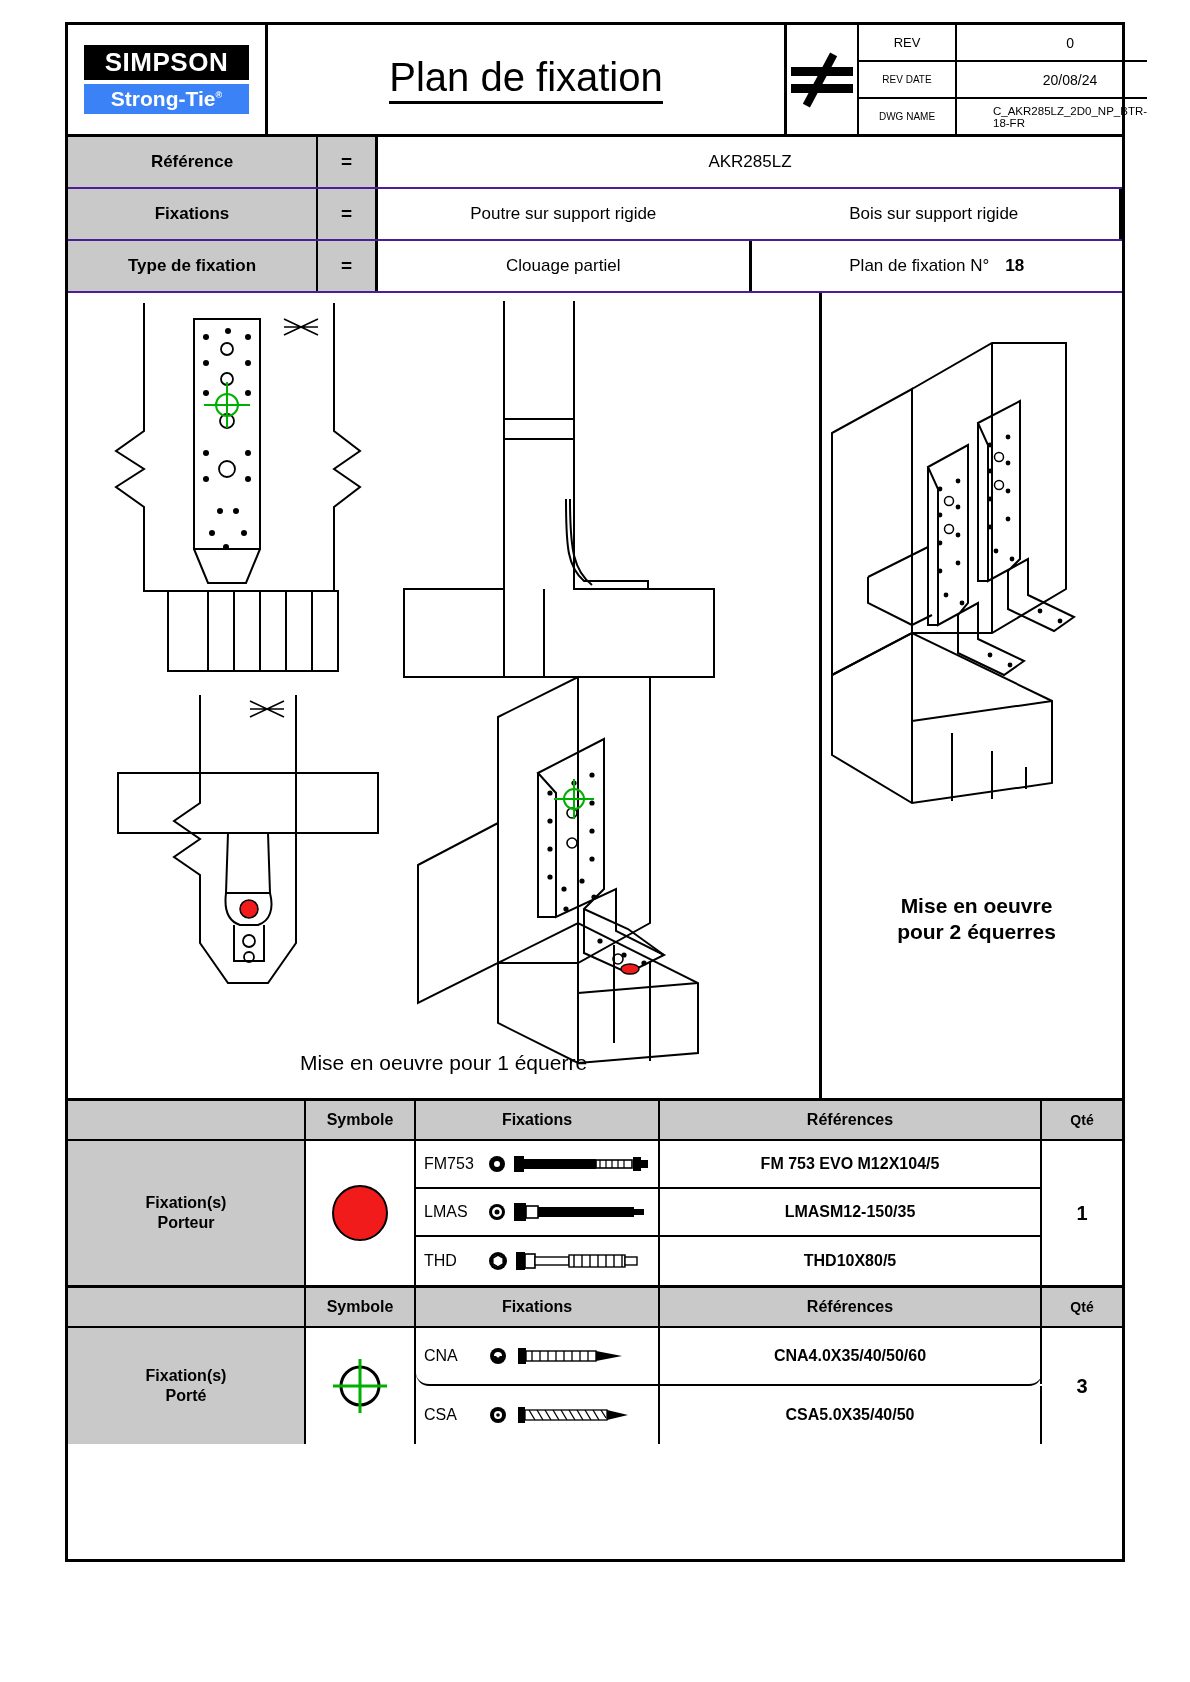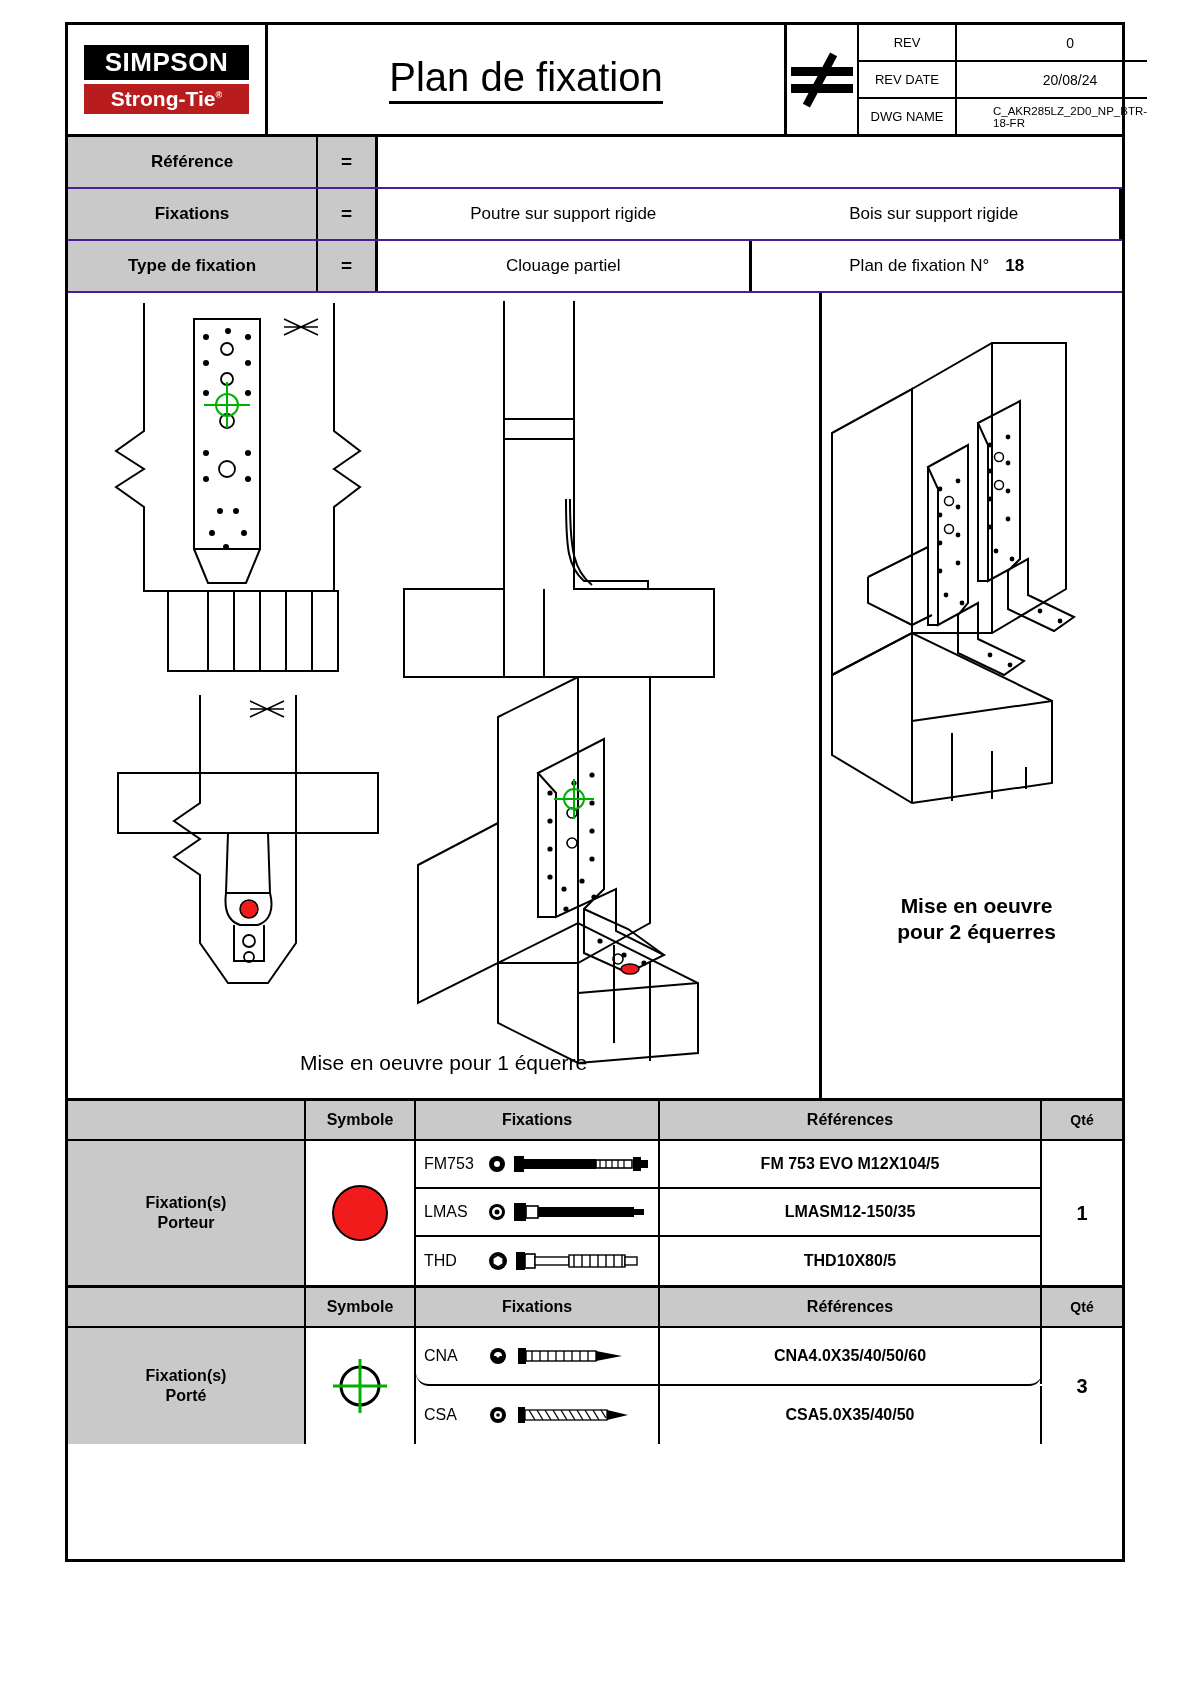--- a/index.html
+++ b/index.html
@@ -4,33 +4,33 @@
 <style>
   html,body{margin:0;padding:0;background:#ffffff;}
   body{width:1190px;height:1682px;font-family:"Liberation Sans",sans-serif;color:#000;}
   .sheet{position:relative;width:1190px;height:1682px;box-sizing:border-box;padding:12px;}
   .frame{position:relative;width:1060px;height:1540px;margin:10px auto 0 auto;border:3px solid #000;box-sizing:border-box;}
 
   
   .hdr{display:flex;height:112px;border-bottom:3px solid #000;box-sizing:border-box;}
   .hdr-logo{width:200px;border-right:3px solid #000;box-sizing:border-box;display:flex;flex-direction:column;justify-content:center;align-items:center;padding:6px 4px;}
   .logo-top{background:#000;color:#fff;font-weight:bold;font-size:26px;letter-spacing:.5px;padding:2px 10px;width:165px;text-align:center;box-sizing:border-box;}
-  .logo-bot{background:#b91c1c;color:#fff;font-weight:bold;font-size:21px;padding:3px 10px;width:165px;text-align:center;box-sizing:border-box;margin-top:4px;position:relative;}
+  .logo-bot{background:#3b82f6;color:#fff;font-weight:bold;font-size:21px;padding:3px 10px;width:165px;text-align:center;box-sizing:border-box;margin-top:4px;position:relative;}
   .logo-bot .reg{font-size:9px;vertical-align:super;}
   .hdr-title{flex:1;display:flex;align-items:center;justify-content:center;border-right:3px solid #000;box-sizing:border-box;}
   .hdr-title span{font-size:40px;border-bottom:3px solid #000;padding-bottom:2px;line-height:1.1;}
   .hdr-right{width:335px;display:flex;box-sizing:border-box;}
   .neq{width:88px;border-right:2px solid #000;display:flex;align-items:center;justify-content:center;box-sizing:border-box;}
   .neq svg{display:block;}
   .hdr-meta{flex:1;display:flex;flex-direction:column;box-sizing:border-box;}
   .meta-row{display:flex;flex:1;border-bottom:2px solid #000;box-sizing:border-box;gap:36px;}
   .meta-row:last-child{border-bottom:none;}
   .meta-k{width:98px;display:flex;align-items:center;justify-content:center;border-right:2px solid #000;font-size:13px;box-sizing:border-box;}
   .meta-v{flex:1;display:flex;align-items:center;justify-content:center;font-size:14px;box-sizing:border-box;}
-  .meta-k.small{font-size:13px;}
+  .meta-k.small{font-size:10px;}
   .meta-v.small{font-size:11.5px;}
 
   
   .inforow{display:flex;height:52px;border-bottom:2px solid #4c1d95;box-sizing:border-box;}
   .info-lbl{width:250px;background:#c9c9c9;display:flex;align-items:center;justify-content:center;font-weight:bold;font-size:17px;border-right:2px solid #000;box-sizing:border-box;}
   .info-eq{width:60px;background:#c9c9c9;display:flex;align-items:center;justify-content:center;font-weight:bold;font-size:19px;border-right:3px solid #000;box-sizing:border-box;}
   .info-val{flex:1;display:flex;align-items:center;justify-content:center;font-size:17px;box-sizing:border-box;}
   .info-val.split{border-right:3px solid #000;}
   .pf-num{font-weight:normal;}
   .pf-num b{margin-left:16px;}
@@ -101,20 +101,21 @@
           <div class="meta-k small">DWG NAME</div>
           <div class="meta-v small">C_AKR285LZ_2D0_NP_BTR-18-FR</div>
         </div>
       </div>
     </div>
   </div>
 
   <div class="inforow">
     <div class="info-lbl">Référence</div>
     <div class="info-eq">=</div>
+    <div class="info-val">AKR285LZ</div>
   </div>
 
   <div class="inforow">
     <div class="info-lbl">Fixations</div>
     <div class="info-eq">=</div>
     <div class="info-val">Poutre sur support rigide</div>
     <div class="info-val split">Bois sur support rigide</div>
   </div>
 
   <div class="inforow">

